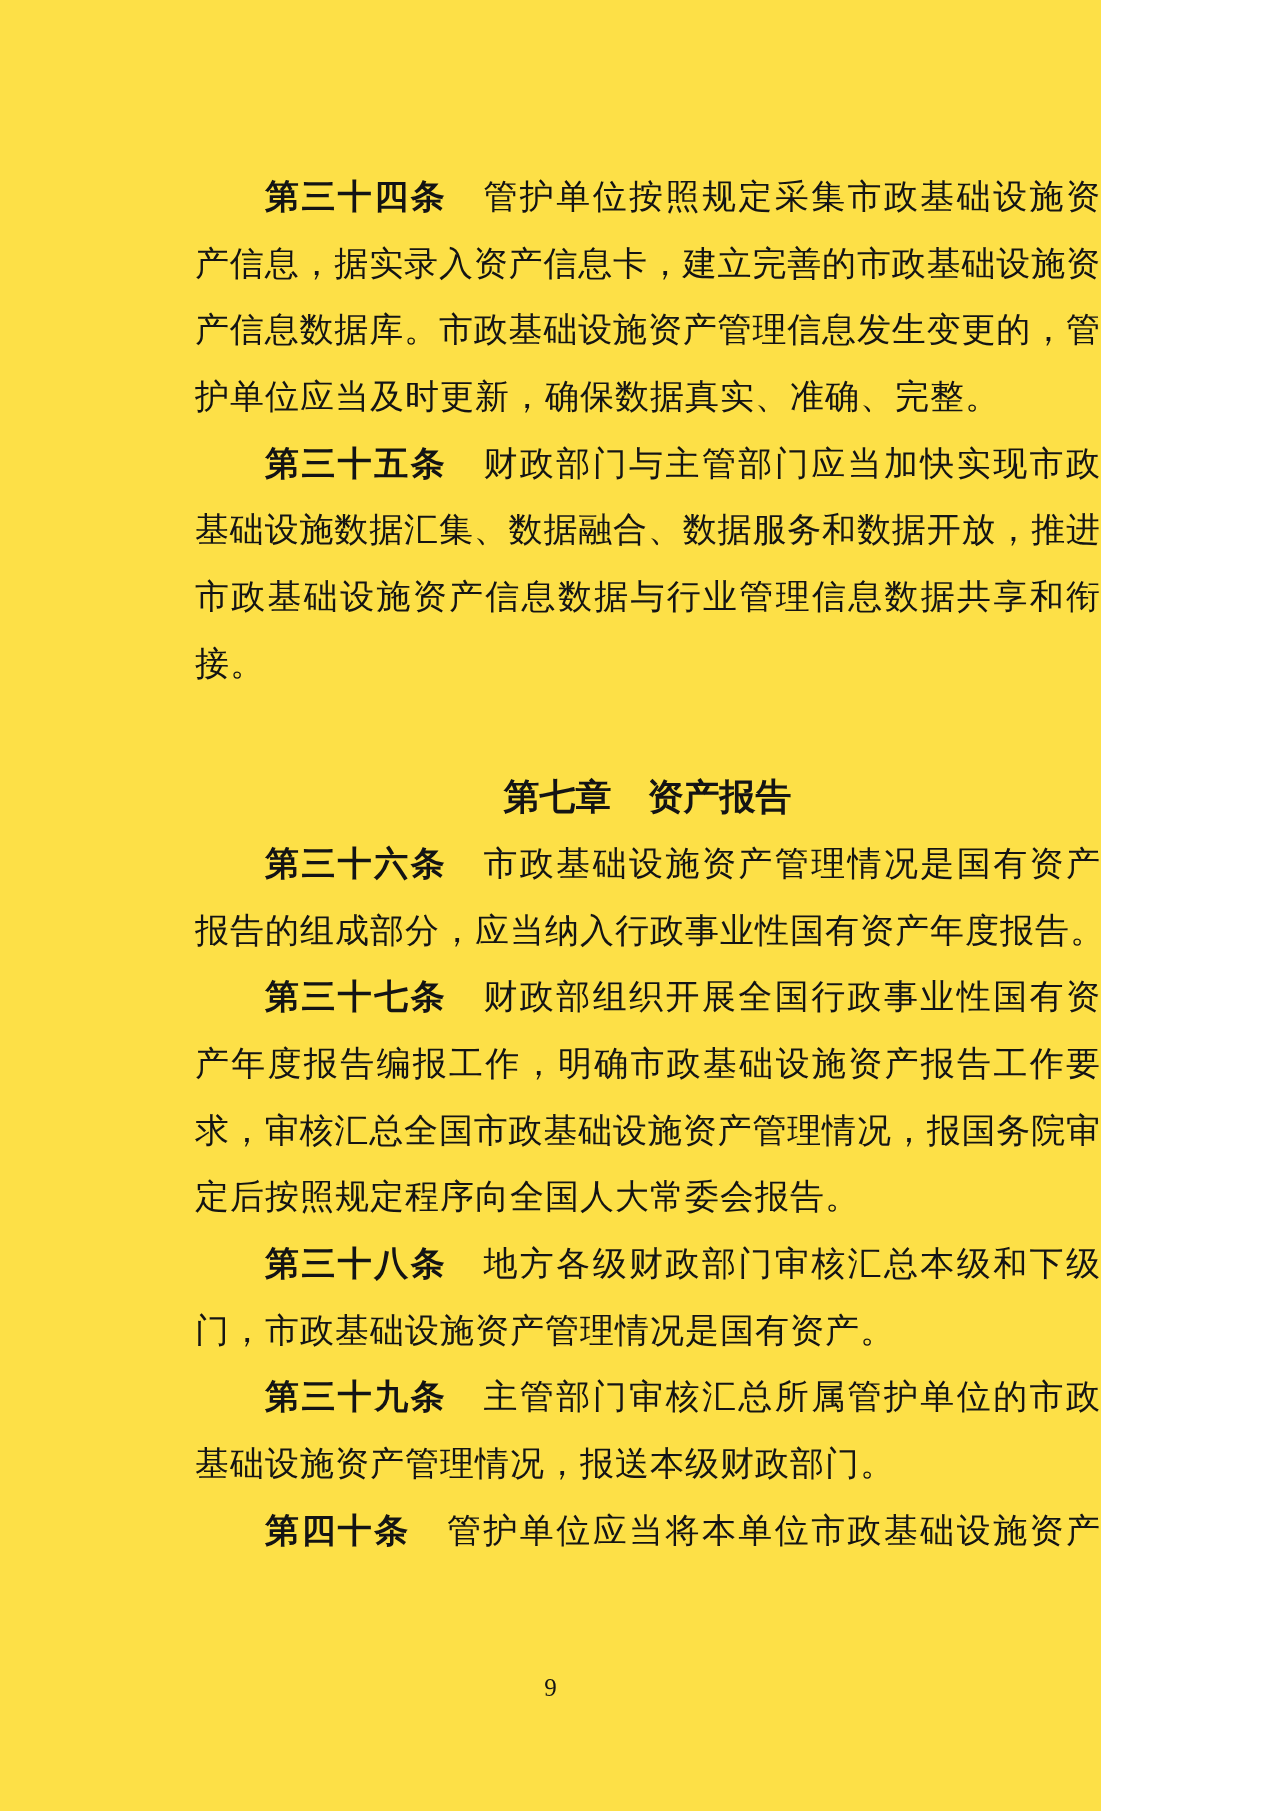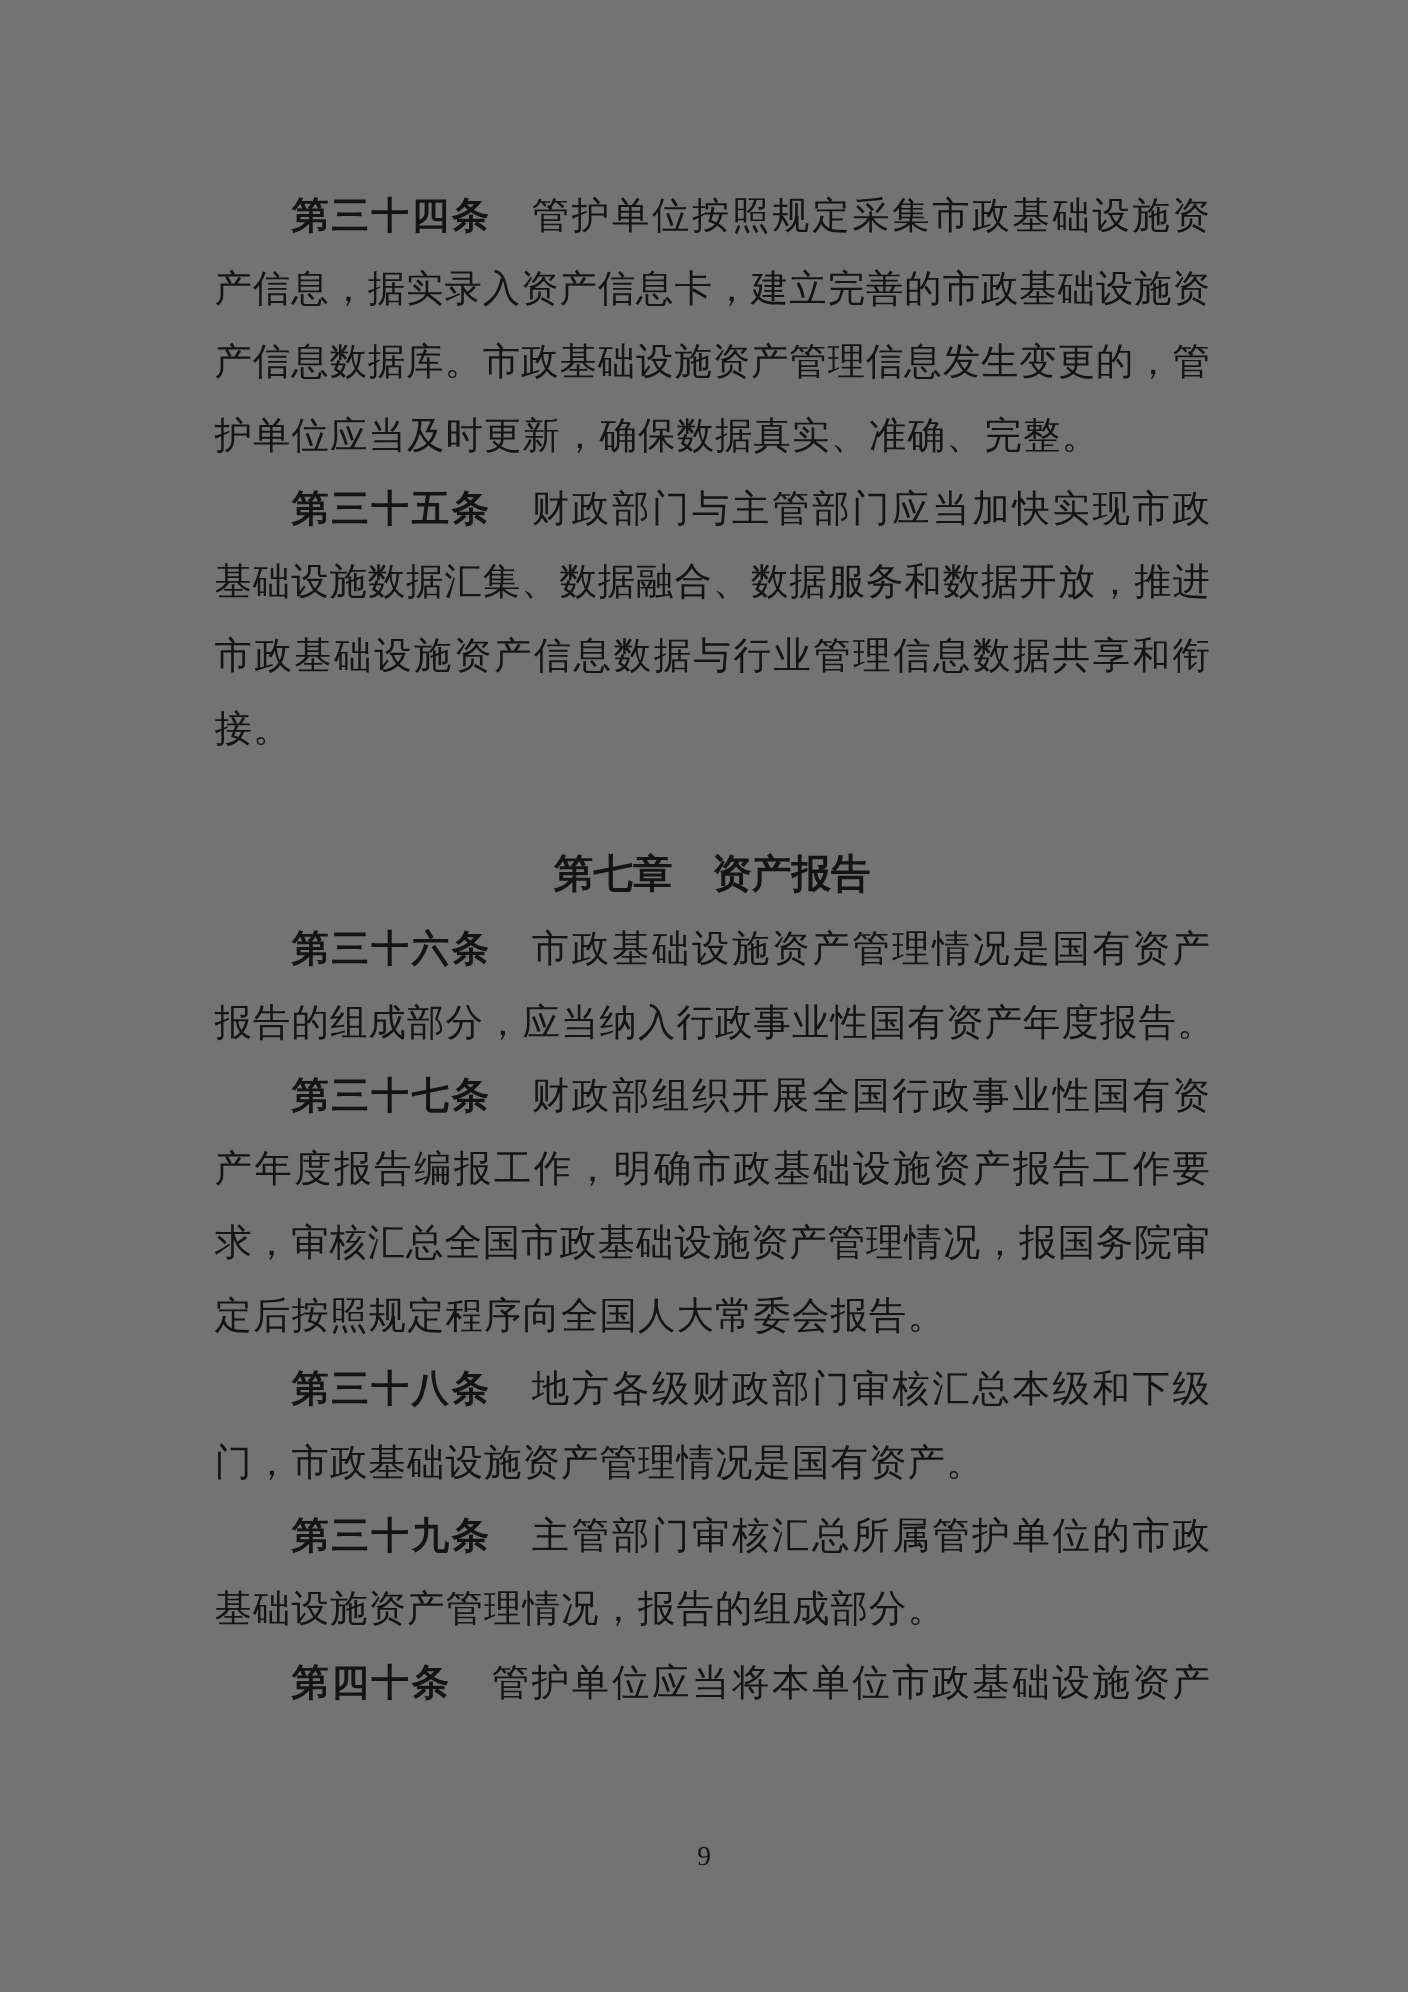--- a/index.html
+++ b/index.html
@@ -2,23 +2,23 @@
 <html><head>
 <meta charset="utf-8">
 <style>
   html, body {
     margin: 0;
     padding: 0;
     background: #ffffff;
   }
   .page {
     position: relative;
-    width: 1280px;
+    width: 1101px;
     height: 1811px;
-    background: #737373;
+    background: #fde047;
     overflow: hidden;
     font-family: "Liberation Serif", "DejaVu Serif", serif;
     color: #141414;
   }
   .doc {
     position: absolute;
     left: 195px;
     top: 164px;
     width: 905px;
   }
@@ -41,21 +41,21 @@
   }
   .line.blank {
     height: 66.7px;
   }
   .line.chapter {
     text-align: center;
     text-align-last: center;
     font-weight: 700;
     font-size: 36px;
     letter-spacing: 0;
-    font-family: Liberation Mono, monospace;
+    font-family: Liberation Sans, sans-serif;
     padding-left: 0;
   }
   .artnum {
     font-weight: 700;
   }
   .pagenum {
     position: absolute;
     top: 1668px;
     left: 0;
     width: 100%;
@@ -84,17 +84,17 @@
       <div class="line chapter">第七章　资产报告</div>
       <div class="line j ind"><span class="artnum">第三十六条</span>　市政基础设施资产管理情况是国有资产</div>
       <div class="line">报告的组成部分，应当纳入行政事业性国有资产年度报告。</div>
       <div class="line j ind"><span class="artnum">第三十七条</span>　财政部组织开展全国行政事业性国有资</div>
       <div class="line j">产年度报告编报工作，明确市政基础设施资产报告工作要</div>
       <div class="line j">求，审核汇总全国市政基础设施资产管理情况，报国务院审</div>
       <div class="line">定后按照规定程序向全国人大常委会报告。</div>
       <div class="line j ind"><span class="artnum">第三十八条</span>　地方各级财政部门审核汇总本级和下级</div>
       <div class="line">门，市政基础设施资产管理情况是国有资产。</div>
       <div class="line j ind"><span class="artnum">第三十九条</span>　主管部门审核汇总所属管护单位的市政</div>
-      <div class="line">基础设施资产管理情况，报告的组成部分。</div>
+      <div class="line">基础设施资产管理情况，报送本级财政部门。</div>
       <div class="line j ind"><span class="artnum">第四十条</span>　管护单位应当将本单位市政基础设施资产</div>
     </div>
   <div class="pagenum">9</div>
 </div>
 
 </body></html>

